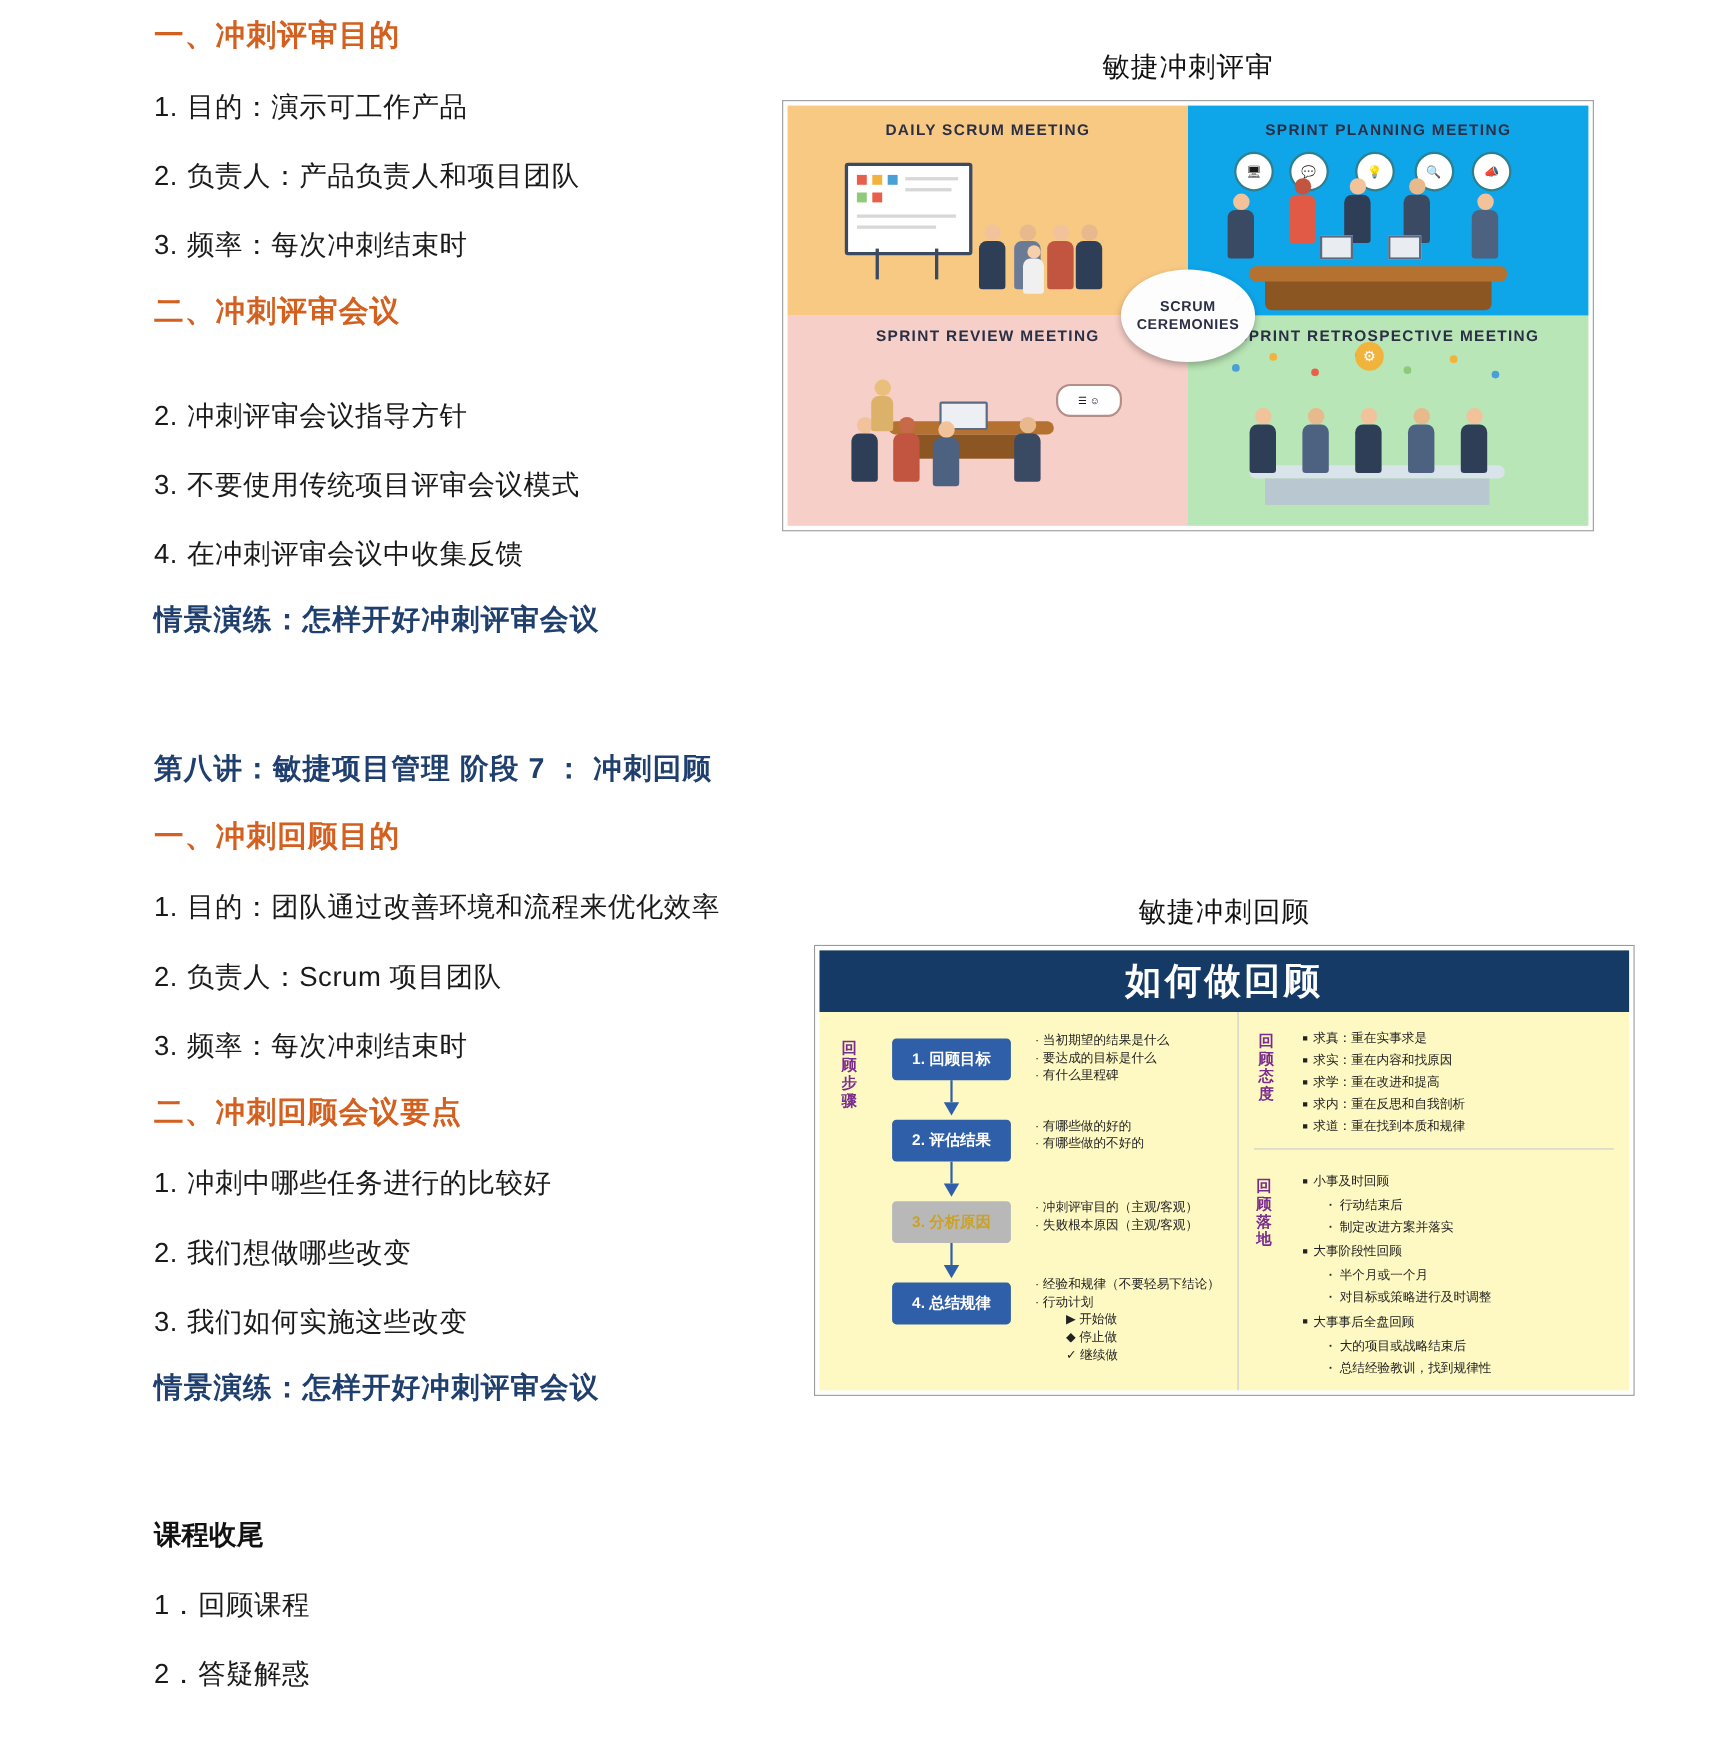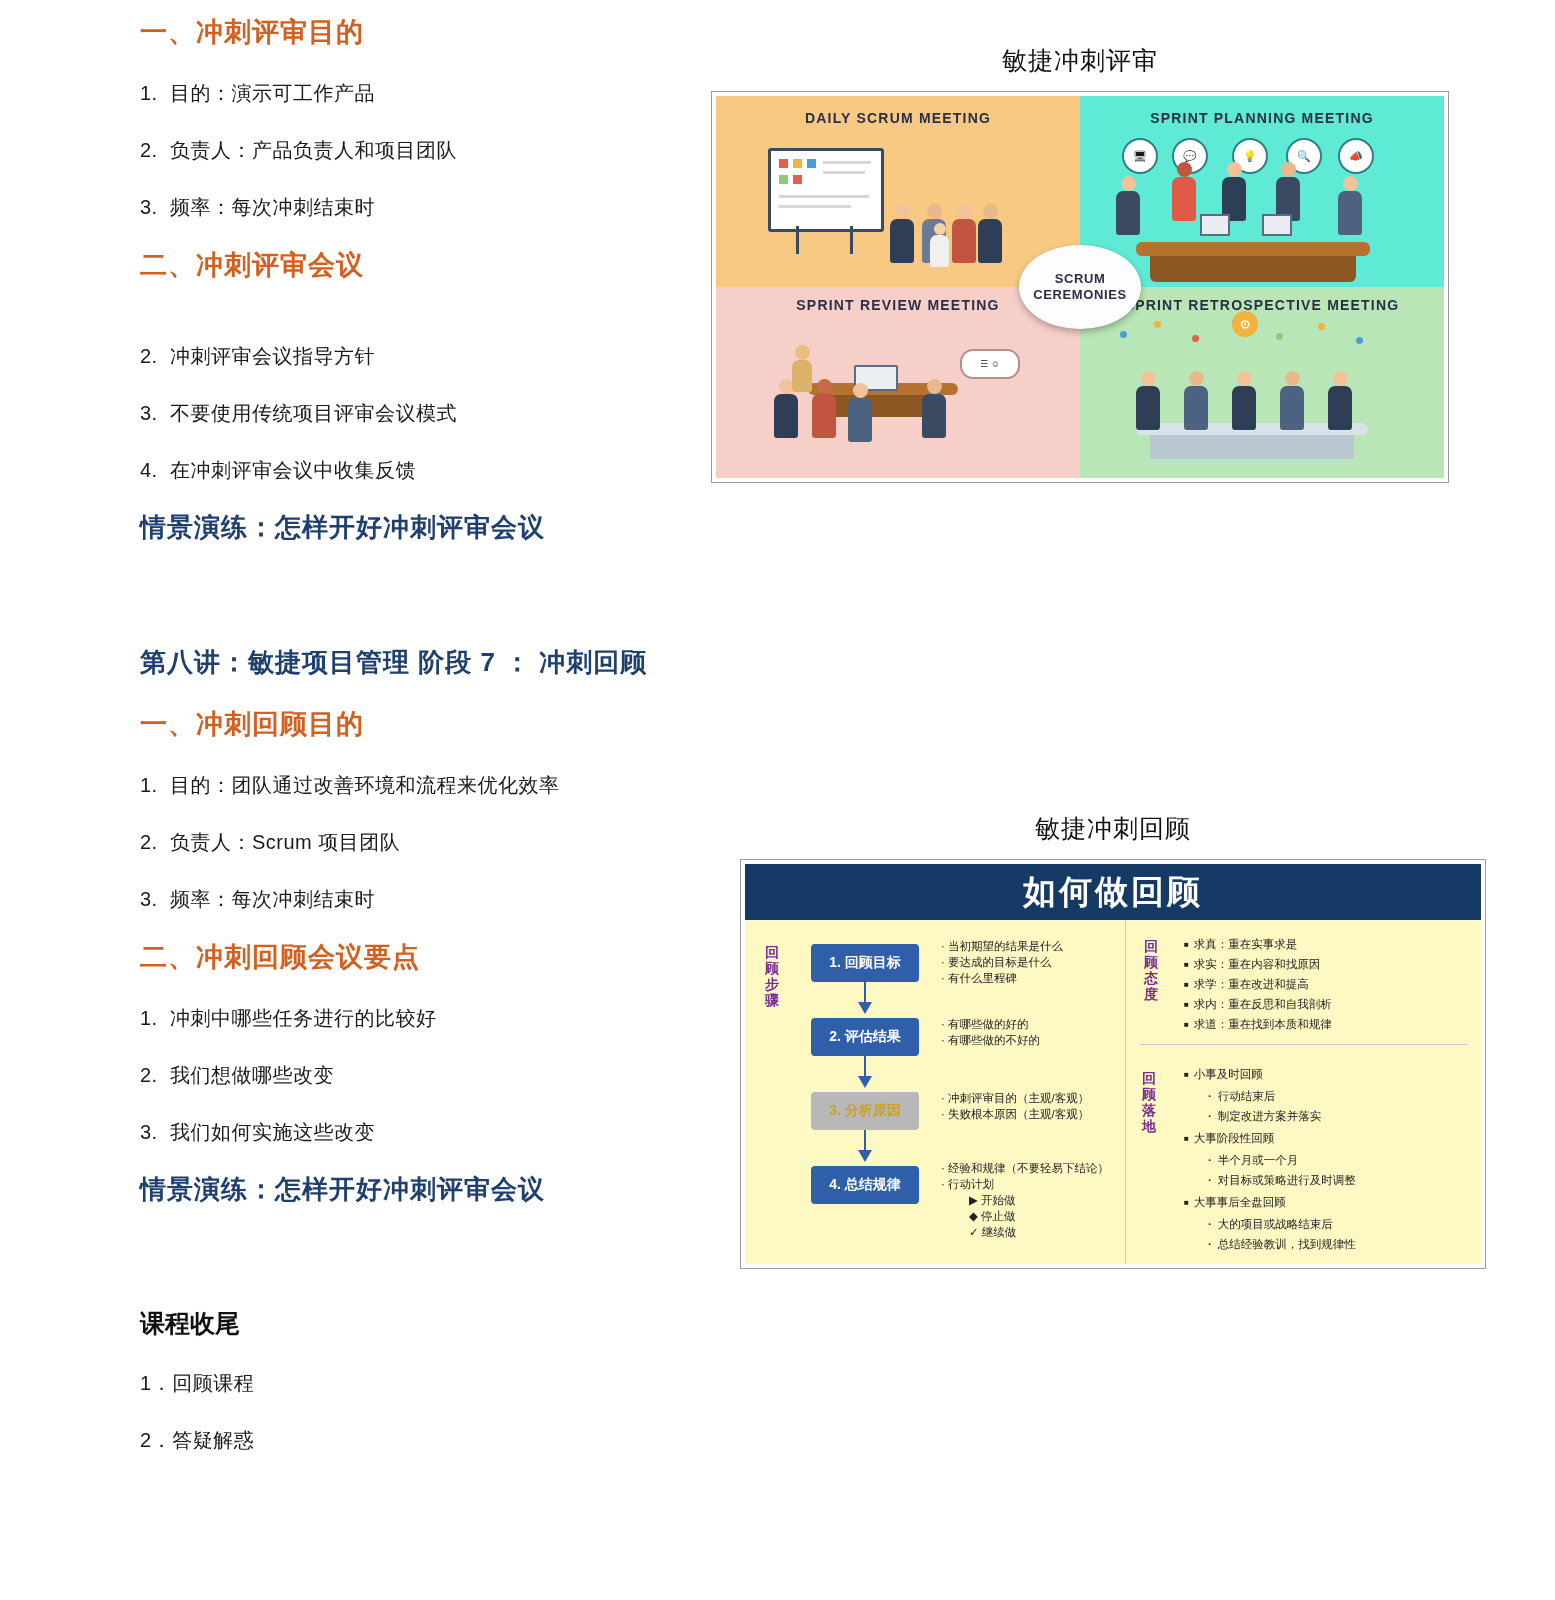--- a/index.html
+++ b/index.html
@@ -34,21 +34,21 @@
     margin: 0;
   }
   .h-blue {
     color: #1f3f6e;
     font-weight: bold;
     font-size: 26px;
     letter-spacing: 1px;
     margin: 0;
   }
   .item {
-    font-size: 20px;
+    font-size: 25px;
     color: #1a1a1a;
     margin: 0;
     letter-spacing: 0.5px;
   }
   .item .num {
     display: inline-block;
     min-width: 30px;
   }
   .h-black {
     color: #111;
@@ -84,21 +84,21 @@
     display: grid;
     grid-template-columns: 1fr 1fr;
     grid-template-rows: 1fr 1fr;
     position: relative;
   }
   .q {
     position: relative;
     overflow: hidden;
   }
   .q1 { background: #f8c983; }
-  .q2 { background: #5eead4; padding-left: 37px; }
+  .q2 { background: #0ea5e9; padding-left: 37px; }
   .q3 { background: #f7cfc9; }
   .q4 { background: #b9e6b6; }
   .q-title {
     position: absolute;
     top: 14px;
     left: 0;
     right: 0;
     text-align: center;
     font-size: 14px;
     font-weight: bold;

